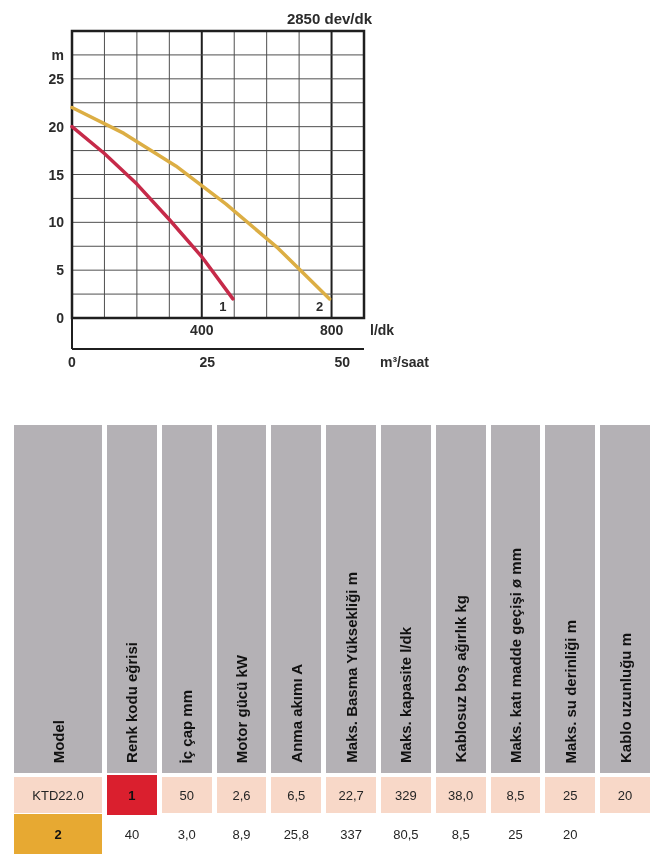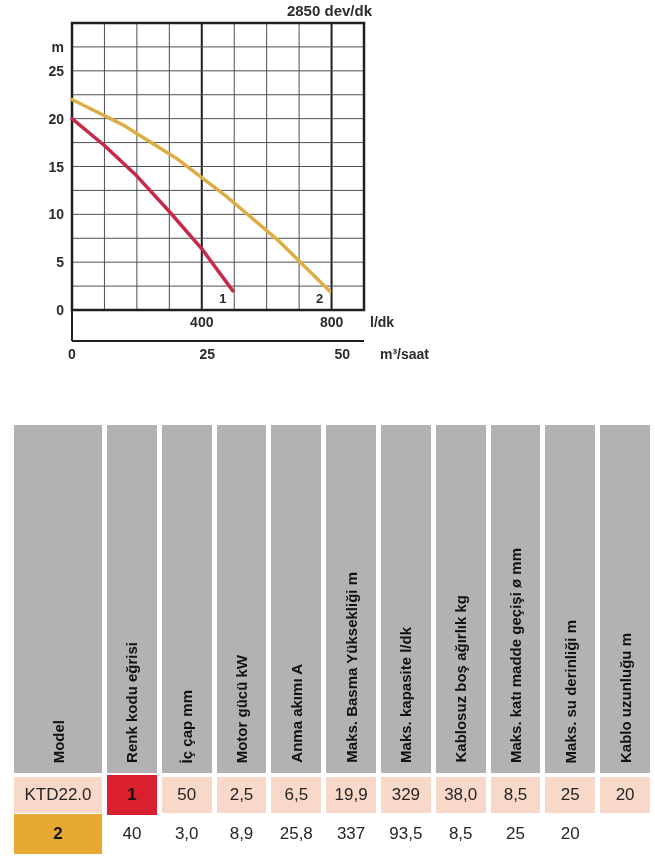--- a/index.html
+++ b/index.html
@@ -3,21 +3,21 @@
 <meta charset="utf-8">
 <style>
   html,body { margin:0; padding:0; background:#ffffff; }
   .page {
     position:relative; width:655px; height:865px;
     background:#ffffff; overflow:hidden;
     font-family:"Liberation Sans", sans-serif;
     color:#222;
   }
   
-  .chart-wrap { position:absolute; left:0; top:0; width:430px; height:380px; }
+  .chart-wrap { position:absolute; left:0; top:8px; width:430px; height:380px; }
   svg text { font-family:"Liberation Sans", sans-serif; font-weight:700; fill:#2b2b2b; }
   .grid-minor { stroke:#4f4f4f; stroke-width:1; }
   .grid-major { stroke:#1f1f1f; stroke-width:2; }
   .plot-border { fill:none; stroke:#1f1f1f; stroke-width:2.5; }
   .axis2 { stroke:#1f1f1f; stroke-width:2; }
   .curve { fill:none; stroke-width:3.5; stroke-linecap:round; stroke-linejoin:round; }
 
   
   .spec-table {
     position:absolute; left:14px; top:425px; width:636px;
@@ -35,21 +35,21 @@
     transform:rotate(180deg);
     white-space:nowrap;
     font-weight:700; font-size:15px; color:#111;
     margin-bottom:10px;
   }
   .spacer-row { height:4px; grid-column:1 / -1; }
   .gap-row { height:3px; grid-column:1 / -1; }
   .td {
     height:36px;
     display:flex; align-items:center; justify-content:center;
-    font-size:17px; color:#252525;
+    font-size:13px; color:#252525;
   }
   .row1-bg { background:#f8d8c8; }
   .swatch { font-weight:700; color:#111; margin-top:-2px; margin-bottom:-2px; height:40px; }
 </style>
 </head>
 <body>
 
 <div class="page">
 
   <div class="chart-wrap">
@@ -132,36 +132,36 @@
       </div>
     <div class="th">
         <span>Kablo uzunluğu m</span>
       </div>
 
     <div class="spacer-row"></div>
 
     <div class="td row1-bg">KTD22.0</div>
     <div class="td swatch" style="background: rgb(218, 31, 46);">1</div>
     <div class="td row1-bg">50</div>
-    <div class="td row1-bg">2,5</div>
+    <div class="td row1-bg">2,6</div>
     <div class="td row1-bg">6,5</div>
-    <div class="td row1-bg">19,9</div>
+    <div class="td row1-bg">22,7</div>
     <div class="td row1-bg">329</div>
     <div class="td row1-bg">38,0</div>
     <div class="td row1-bg">8,5</div>
     <div class="td row1-bg">25</div>
     <div class="td row1-bg">20</div>
 
     <div class="gap-row"></div>
 
     <div class="td swatch" style="background: rgb(231, 169, 50);">2</div>
     <div class="td">40</div>
     <div class="td">3,0</div>
     <div class="td">8,9</div>
     <div class="td">25,8</div>
     <div class="td">337</div>
-    <div class="td">93,5</div>
+    <div class="td">80,5</div>
     <div class="td">8,5</div>
     <div class="td">25</div>
     <div class="td">20</div>
   </div>
 
 </div>
 
 </body></html>

